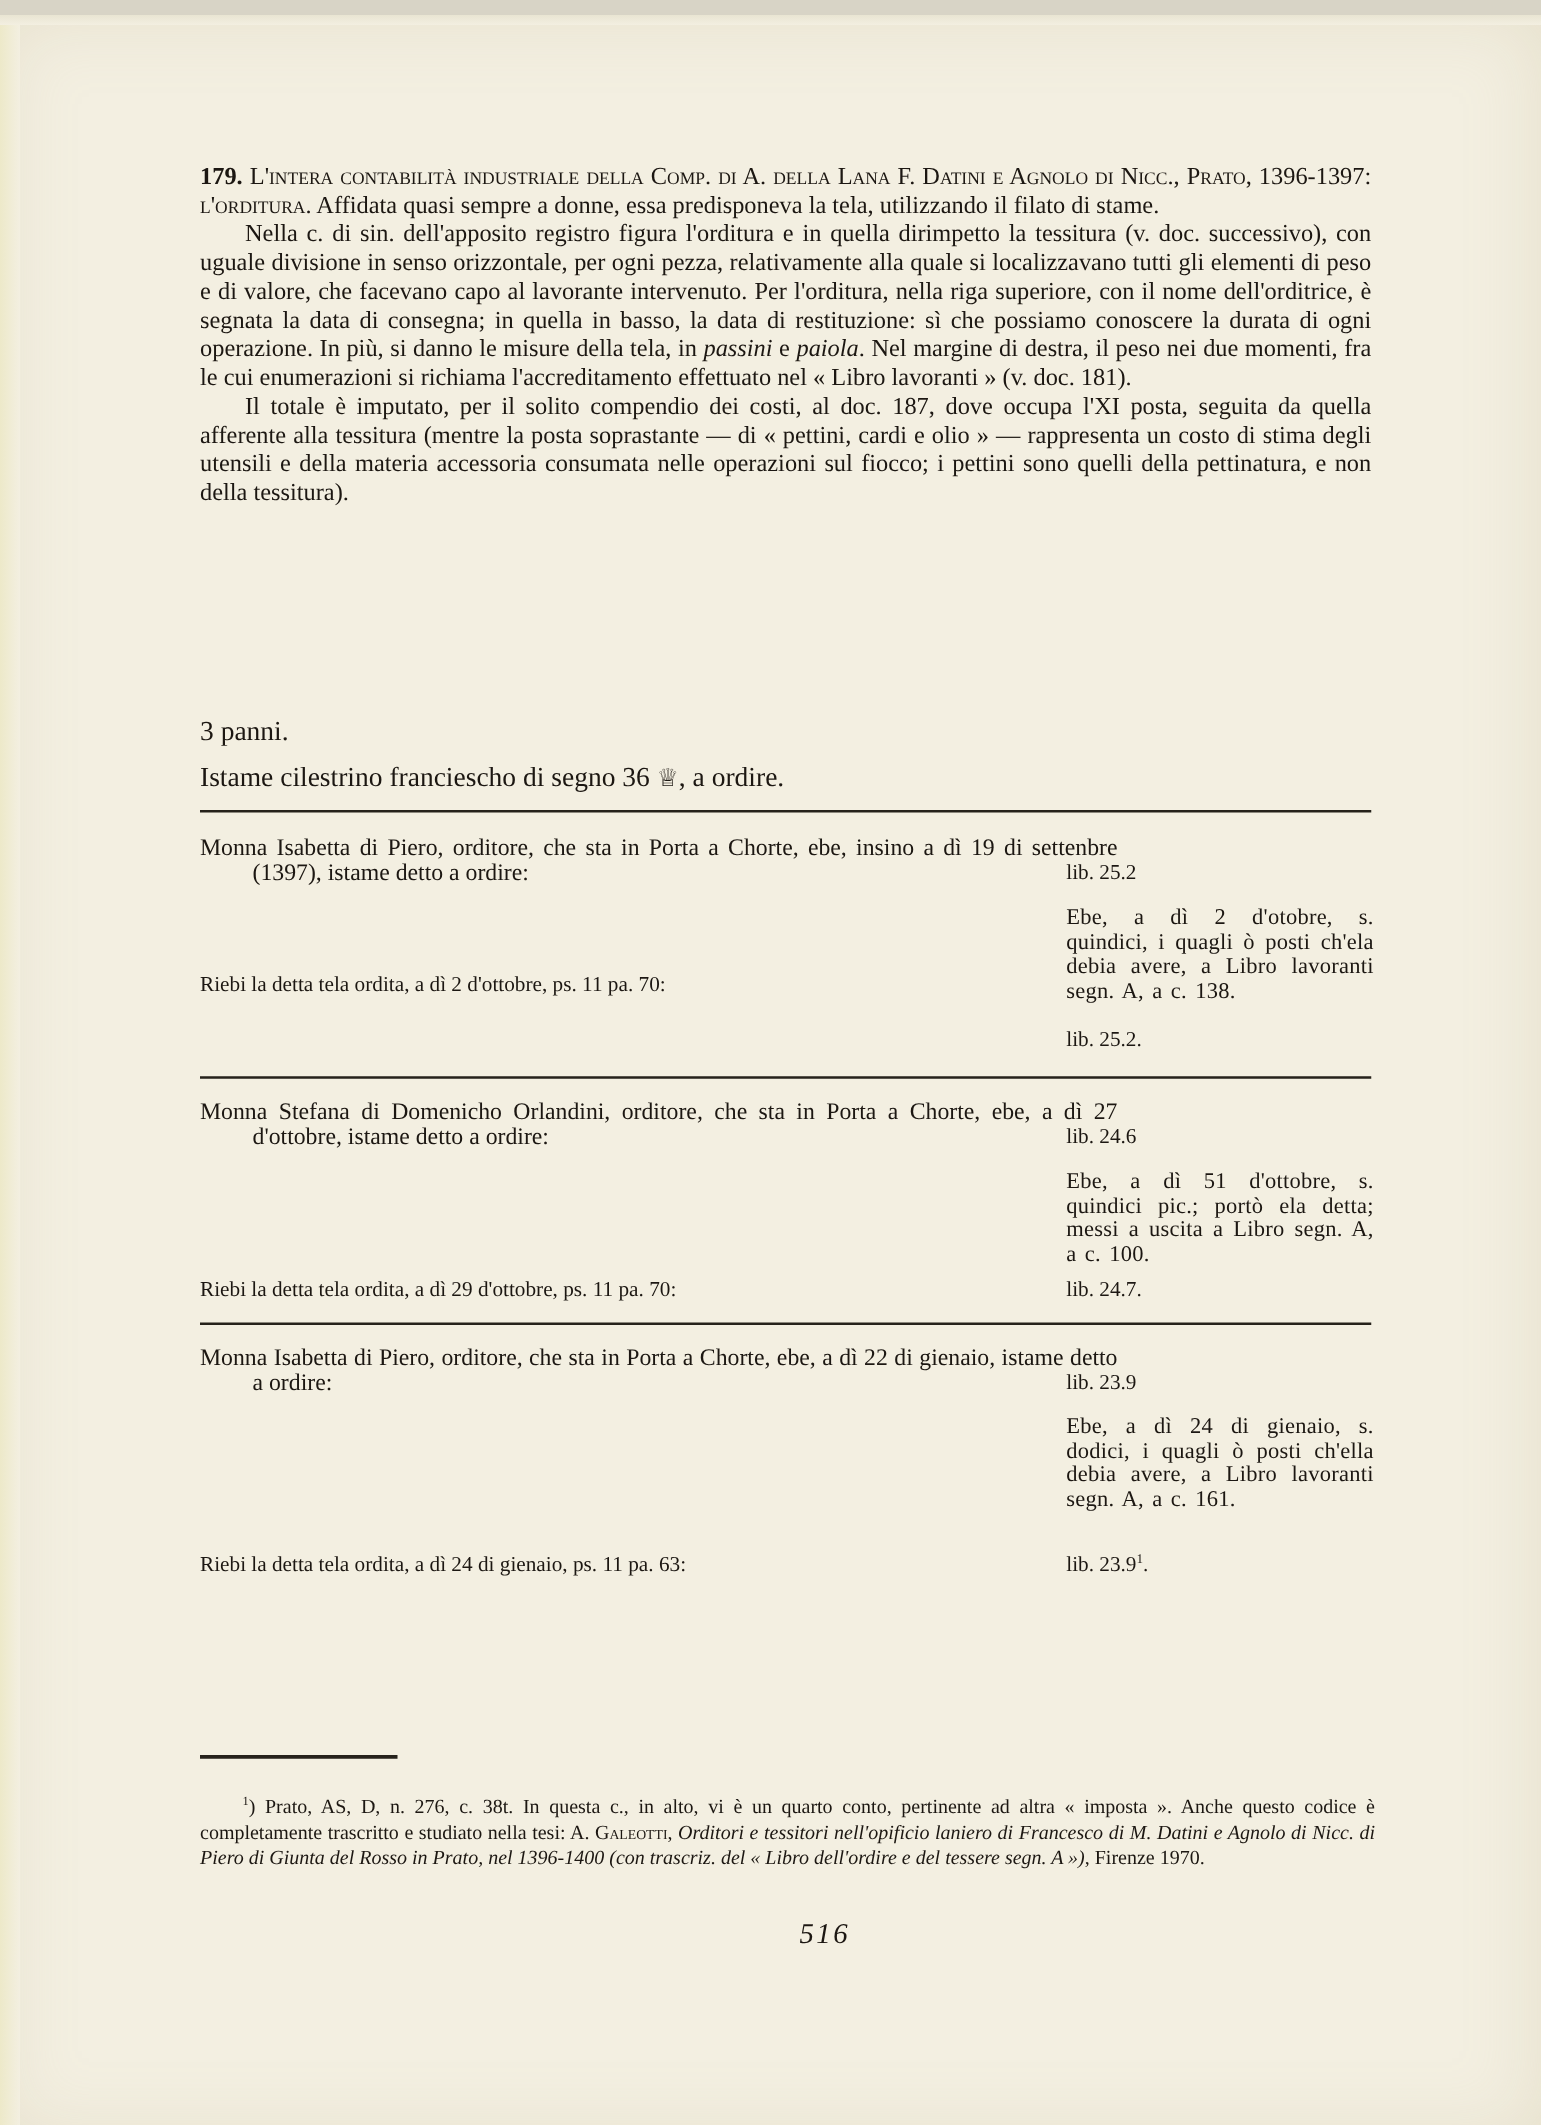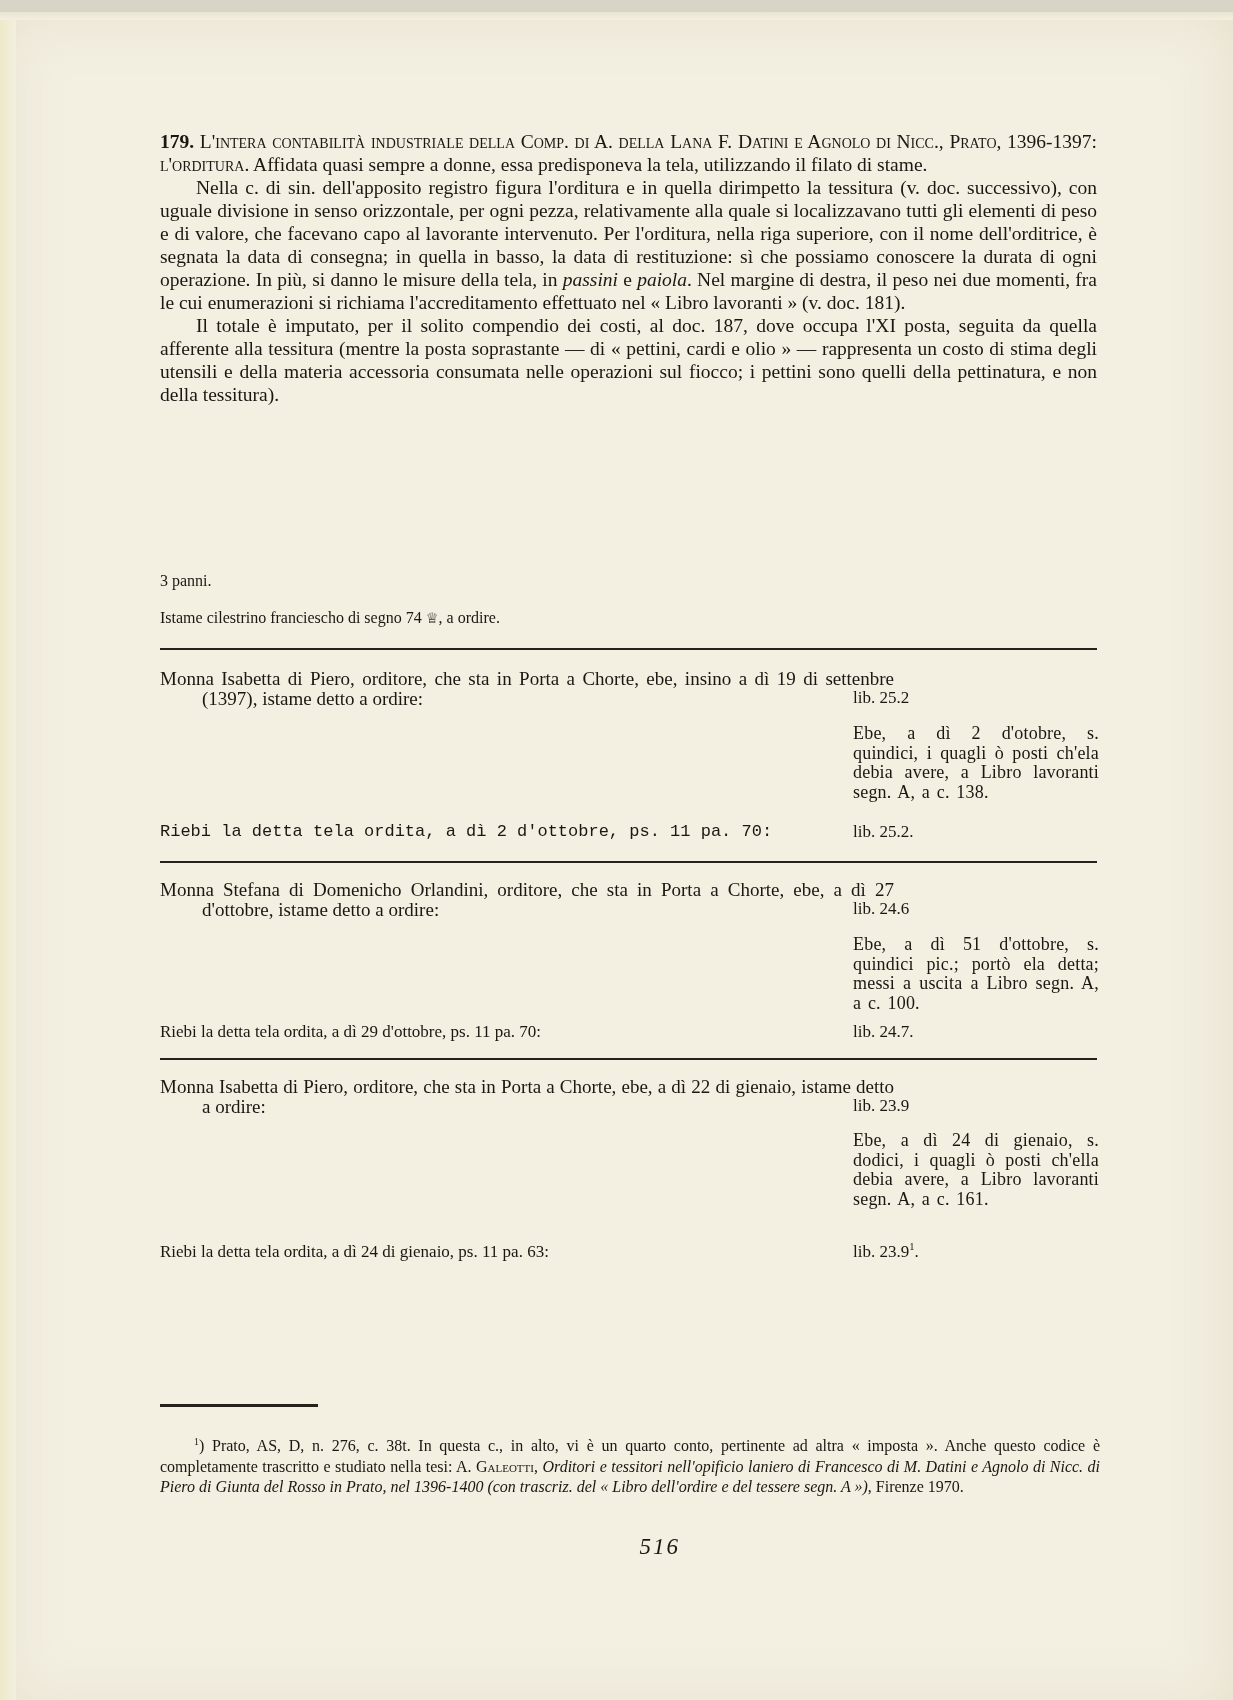--- a/index.html
+++ b/index.html
@@ -14,21 +14,21 @@
     box-shadow:inset 0 0 60px rgba(190,180,140,0.25);
   }
   .edge-left{position:absolute;left:0;top:0;width:16px;height:1700px;
     background:linear-gradient(to right,#ede9c9,#f3efe1);}
   .edge-top{position:absolute;left:0;top:0;width:1233px;height:8px;
     background:linear-gradient(to bottom,#e9e5d2,#f3efe1);}
   .abs{position:absolute;}
   .headnote{left:160px;top:118px;width:937px;font-size:19.5px;line-height:23px;text-align:justify;}
   .headnote p{margin:0;}
   .headnote p.indent{text-indent:36px;}
-  .doc-line{font-size:16px;text-align:right;}
+  .doc-line{font-size:22px;text-align:right;}
   .rule{background:#26221b;height:2px;}
   .entry-body{left:160px;width:692px;font-size:19px;line-height:19.5px;
     text-align:justify;padding-left:42px;text-indent:-42px;}
   .value{left:853px;font-size:17px;white-space:nowrap;}
   .note{left:853px;width:246px;font-size:18px;line-height:19.5px;
     text-align:justify;word-spacing:2px;letter-spacing:0.2px;}
   .riebi{left:160px;width:700px;font-size:17px;white-space:nowrap;}
   .footnote{left:160px;width:940px;font-size:16px;line-height:20.5px;text-align:justify;}
   .footnote .fn-body{text-indent:34px;display:block;}
   .pagenum{left:540px;top:1522px;width:140px;text-align:right;
@@ -47,29 +47,29 @@
   <div class="edge-left"></div>
   <div class="edge-top"></div>
 
   <div class="abs headnote">
     <p><span class="seg-b">179.</span><span class="seg-n">  </span><span class="seg-sc">L'intera contabilità industriale della Comp. di A. della Lana F. Datini e Agnolo di Nicc., Prato, 1396-1397: l'orditura.</span><span class="seg-n"> Affidata quasi sempre a donne, essa predisponeva la tela, utilizzando il filato di stame.</span></p>
     <p class="indent"><span class="seg-n">Nella c. di sin. dell'apposito registro figura l'orditura e in quella dirimpetto la tessitura (v. doc. successivo), con uguale divisione in senso orizzontale, per ogni pezza, relativamente alla quale si localizzavano tutti gli elementi di peso e di valore, che facevano capo al lavorante intervenuto. Per l'orditura, nella riga superiore, con il nome dell'orditrice, è segnata la data di consegna; in quella in basso, la data di restituzione: sì che possiamo conoscere la durata di ogni operazione. In più, si danno le misure della tela, in </span><span class="seg-i">passini</span><span class="seg-n"> e </span><span class="seg-i">paiola</span><span class="seg-n">. Nel margine di destra, il peso nei due momenti, fra le cui enumerazioni si richiama l'accreditamento effettuato nel « Libro lavoranti » (v. doc. 181).</span></p>
     <p class="indent"><span class="seg-n">Il totale è imputato, per il solito compendio dei costi, al doc. 187, dove occupa l'XI posta, seguita da quella afferente alla tessitura (mentre la posta soprastante — di « pettini, cardi e olio » — rappresenta un costo di stima degli utensili e della materia accessoria consumata nelle operazioni sul fiocco; i pettini sono quelli della pettinatura, e non della tessitura).</span></p>
   </div>
 
   <div class="abs doc-line" style="left:160px;top:560px;">3 panni.</div>
-  <div class="abs doc-line" style="left:160px;top:597px;"><span class="seg-n">Istame cilestrino franciescho di segno 74 </span><span class="seg-mark">♕</span><span class="seg-n">, a ordire.</span></div>
+  <div class="abs doc-line" style="left:160px;top:597px;"><span class="seg-n">Istame cilestrino franciescho di segno 36 </span><span class="seg-mark">♕</span><span class="seg-n">, a ordire.</span></div>
 
   <div class="abs rule" style="left:160px;top:636px;width:937px;"></div>
 
   <div>
     <div class="abs entry-body" style="top:657px;">Monna Isabetta di Piero, orditore, che sta in Porta a Chorte, ebe, insino a dì 19 di settenbre (1397), istame detto a ordire:</div>
     <div class="abs value" style="top:676px;">lib. 25.2</div>
     <div class="abs note" style="top:712px;">Ebe, a dì 2 d'otobre, s. quindici, i quagli ò posti ch'ela debia avere, a Libro lavoranti segn. A, a c. 138.</div>
-    <div class="abs riebi" style="top:810px;font-family:Liberation Mono, monospace;">Riebi la detta tela ordita, a dì 2 d'ottobre, ps. 11 pa. 70:</div>
+    <div class="abs riebi" style="top:766px;">Riebi la detta tela ordita, a dì 2 d'ottobre, ps. 11 pa. 70:</div>
     <div class="abs value" style="top:810px;"><span class="seg-n">lib. 25.2.</span></div>
   </div>
 
   <div class="abs rule" style="left:160px;top:849px;width:937px;"></div>
 
   <div>
     <div class="abs entry-body" style="top:868px;">Monna Stefana di Domenicho Orlandini, orditore, che sta in Porta a Chorte, ebe, a dì 27 d'ottobre, istame detto a ordire:</div>
     <div class="abs value" style="top:887px;">lib. 24.6</div>
     <div class="abs note" style="top:923px;">Ebe, a dì 51 d'ottobre, s. quindici pic.; portò ela detta; messi a uscita a Libro segn. A, a c. 100.</div>
     <div class="abs riebi" style="top:1010px;">Riebi la detta tela ordita, a dì 29 d'ottobre, ps. 11 pa. 70:</div>

